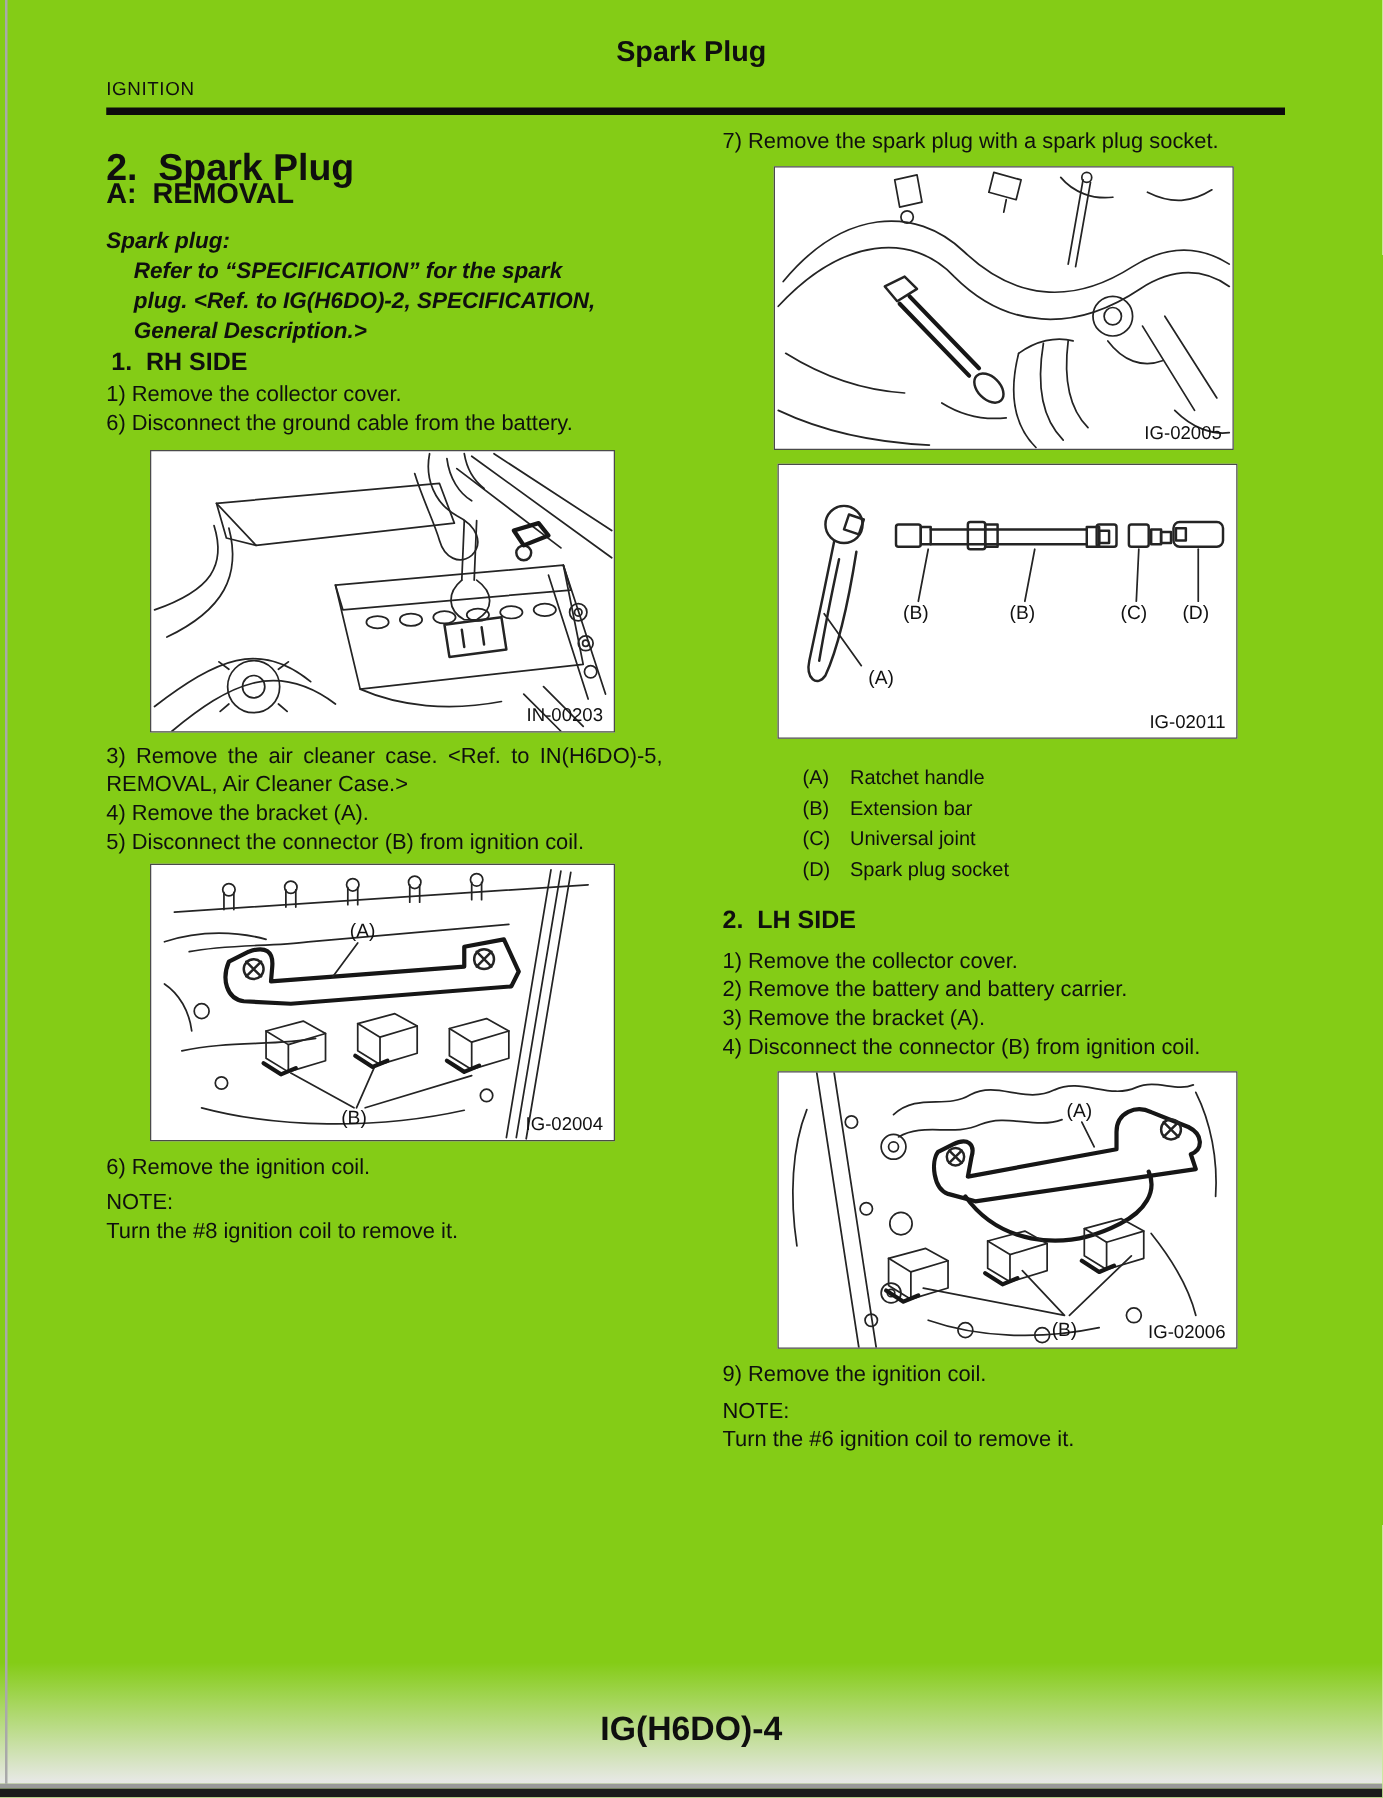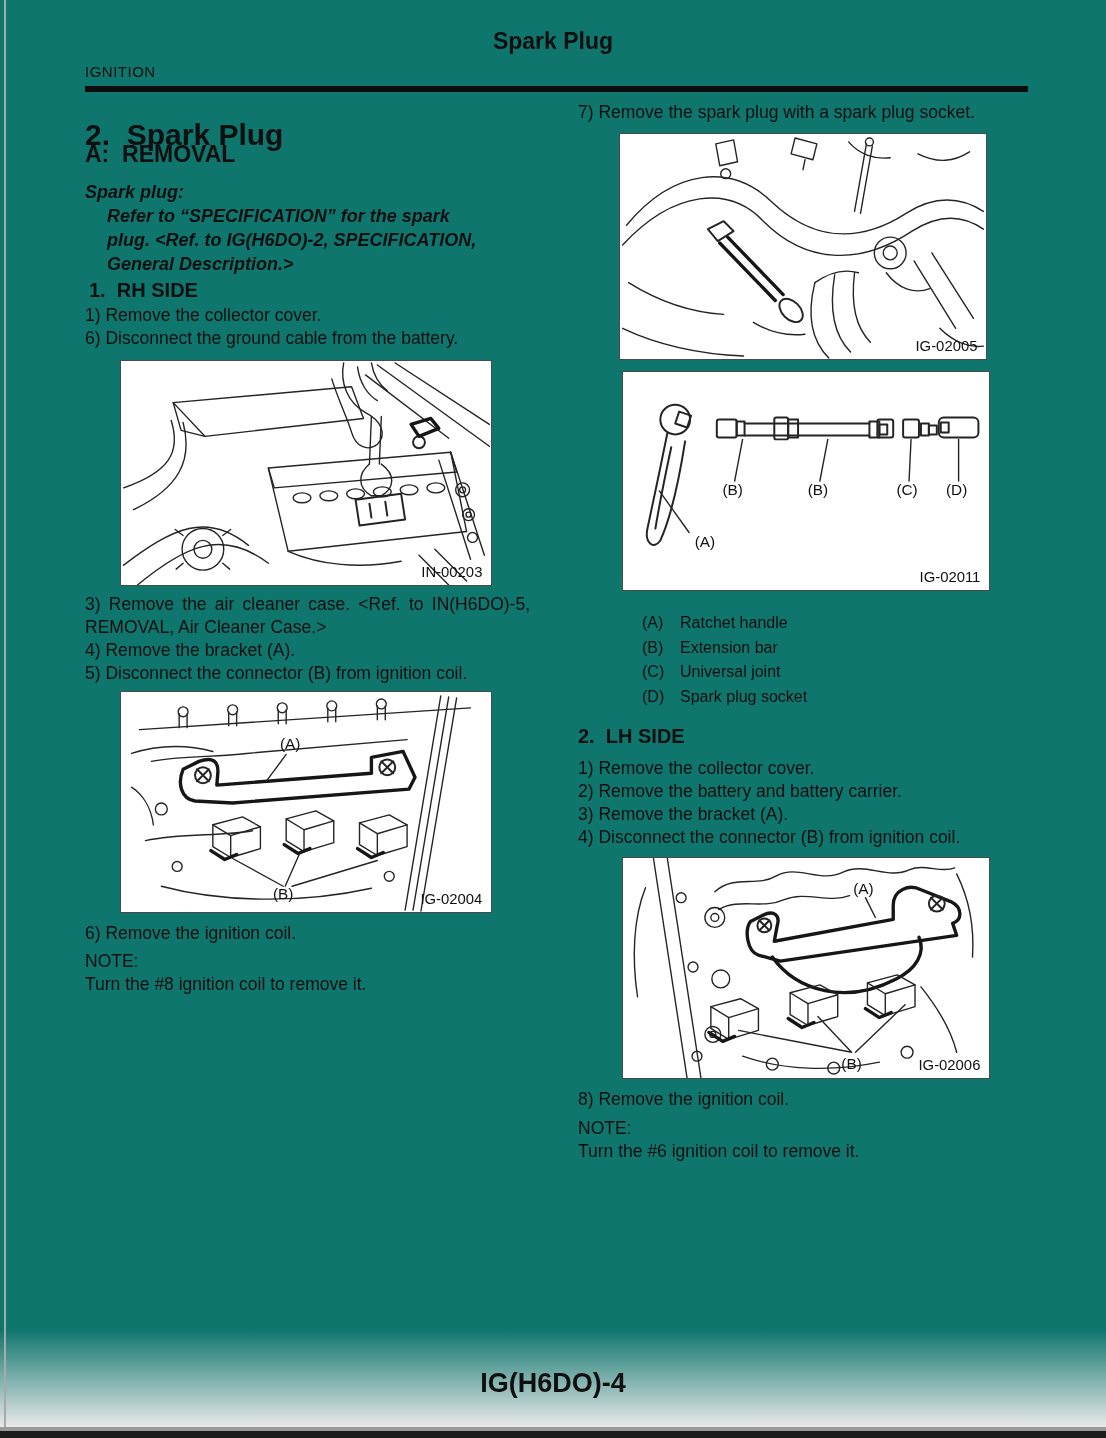--- a/index.html
+++ b/index.html
@@ -1,16 +1,16 @@
 <!DOCTYPE html>
 <html><head>
 <meta charset="utf-8">
 <style>
   html,body{margin:0;padding:0;background:#ffffff;}
-  .page{position:relative;width:1106px;height:1438px;background:#0f766e;overflow:hidden;
+  .page{position:relative;width:1106px;height:1438px;background:#84cc16;overflow:hidden;
         font-family:"Liberation Sans",sans-serif;color:#0f0f0f;}
   .abs{position:absolute;}
   .pre{white-space:pre-wrap;}
   .doc-title{top:28px;left:0;width:1106px;text-align:center;font-size:23px;font-weight:bold;}
   .section-label{top:63px;left:85px;font-size:15px;letter-spacing:.5px;}
   .header-rule{top:86px;left:85px;width:943px;height:6px;background:#0c0c0c;}
   .t-h1{font-size:30px;font-weight:bold;margin-top:20px;}
   .t-h2{font-size:23px;font-weight:bold;text-align:right;}
   .t-h3{font-size:20px;font-weight:bold;}
   .t-body{font-size:17.5px;line-height:23px;}
@@ -338,21 +338,21 @@
         <path d="M86,176 l14,9 12,-5"></path>
           <path d="M166,162 l14,9 12,-5"></path>
           <path d="M244,152 l14,9 12,-5"></path>
       </g>
       <text class="lbl" x="242" y="36" text-anchor="middle">(A)</text>
       <text class="lbl" x="230" y="213" text-anchor="middle">(B)</text>
       <text class="cap" x="360" y="214" text-anchor="end">IG-02006</text>
     </svg>
   </div>
 
-  <div class="abs t-body" style="left:578px;top:1088px;width:450px;">8) Remove the ignition coil.</div>
+  <div class="abs t-body" style="left:578px;top:1088px;width:450px;">9) Remove the ignition coil.</div>
   <div class="abs t-note" style="left:578px;top:1117px;width:450px;">
     <div>NOTE:</div>
     <div>Turn the #6 ignition coil to remove it.</div>
   </div>
 
   <div class="abs footer-num">IG(H6DO)-4</div>
 
 </div>
 
 </body></html>

